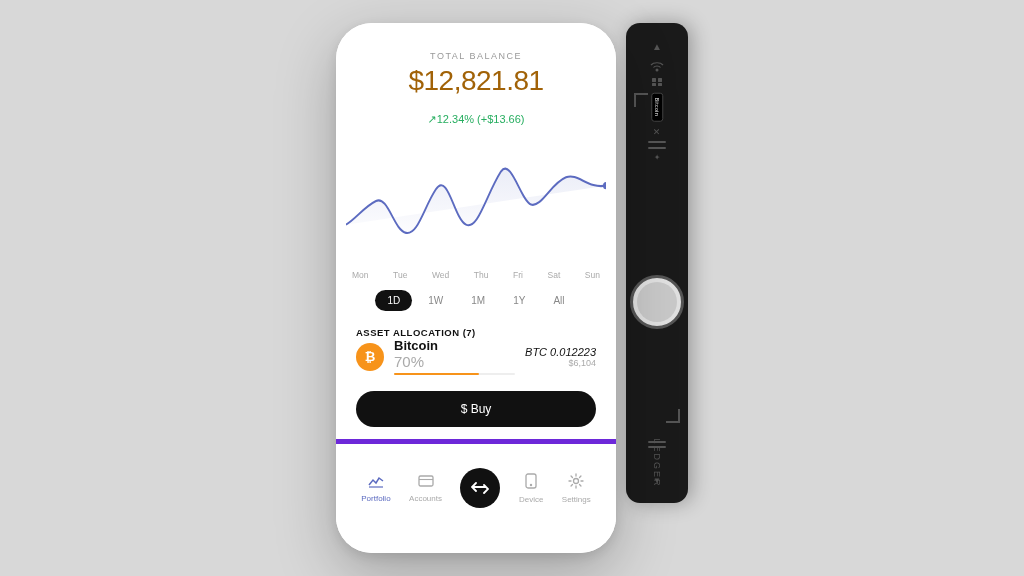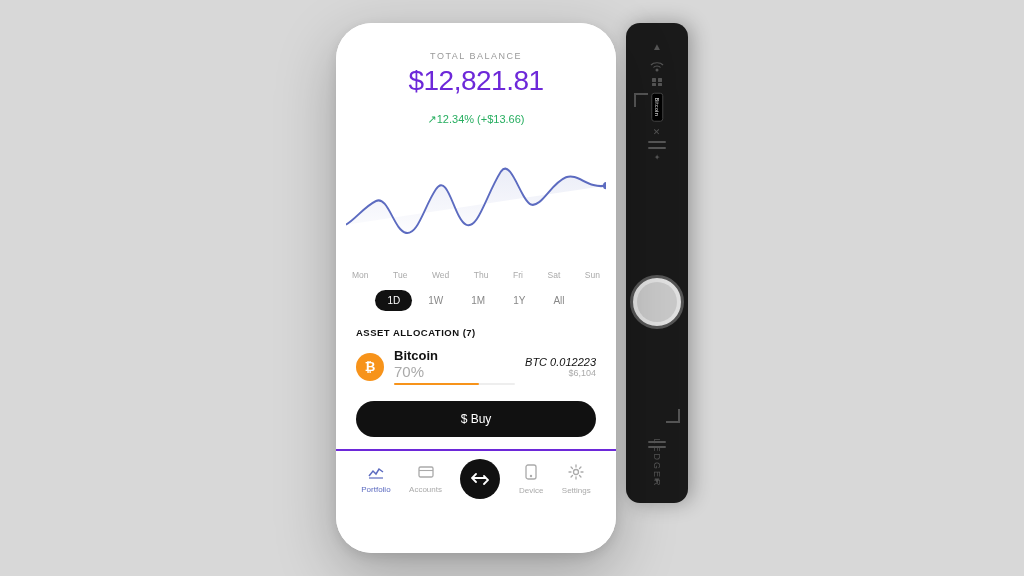--- a/index.html
+++ b/index.html
@@ -48,21 +48,21 @@
     .total-balance-label {
       font-size: 9px;
       color: #999;
       letter-spacing: 1.5px;
       text-transform: uppercase;
       margin-bottom: 4px;
     }
     .balance-amount {
       font-size: 28px;
       font-weight: 300;
-      color: #6d28d9;
+      color: #a16207;
       letter-spacing: -0.5px;
     }
     .balance-change {
       font-size: 11px;
       color: #27ae60;
       margin-top: 16px;
     }
     
     .chart-area {
       padding: 0 10px;
@@ -106,21 +106,20 @@
     }
     
     .asset-section {
       padding: 8px 20px 0;
     }
     .asset-title {
       font-size: 9.5px;
       font-weight: 700;
       color: #111;
       letter-spacing: 0.5px;
-      margin-bottom: 10px;
     }
     .asset-item {
       display: flex;
       align-items: center;
       gap: 10px;
       margin-bottom: 4px;
     }
     .asset-icon {
       width: 28px;
       height: 28px;
@@ -176,22 +175,22 @@
       display: flex;
       align-items: center;
       justify-content: center;
       gap: 5px;
     }
     
     .bottom-nav {
       display: flex;
       align-items: center;
       justify-content: space-around;
-      padding: 8px 16px 14px;
-      border-top: 2px solid #6d28d9;
+      padding: 24px 16px 14px;
+      border-top: 5px solid #6d28d9;
       background: #fff;
     }
     .nav-item {
       display: flex;
       flex-direction: column;
       align-items: center;
       gap: 2px;
       cursor: pointer;
     }
     .nav-icon {

